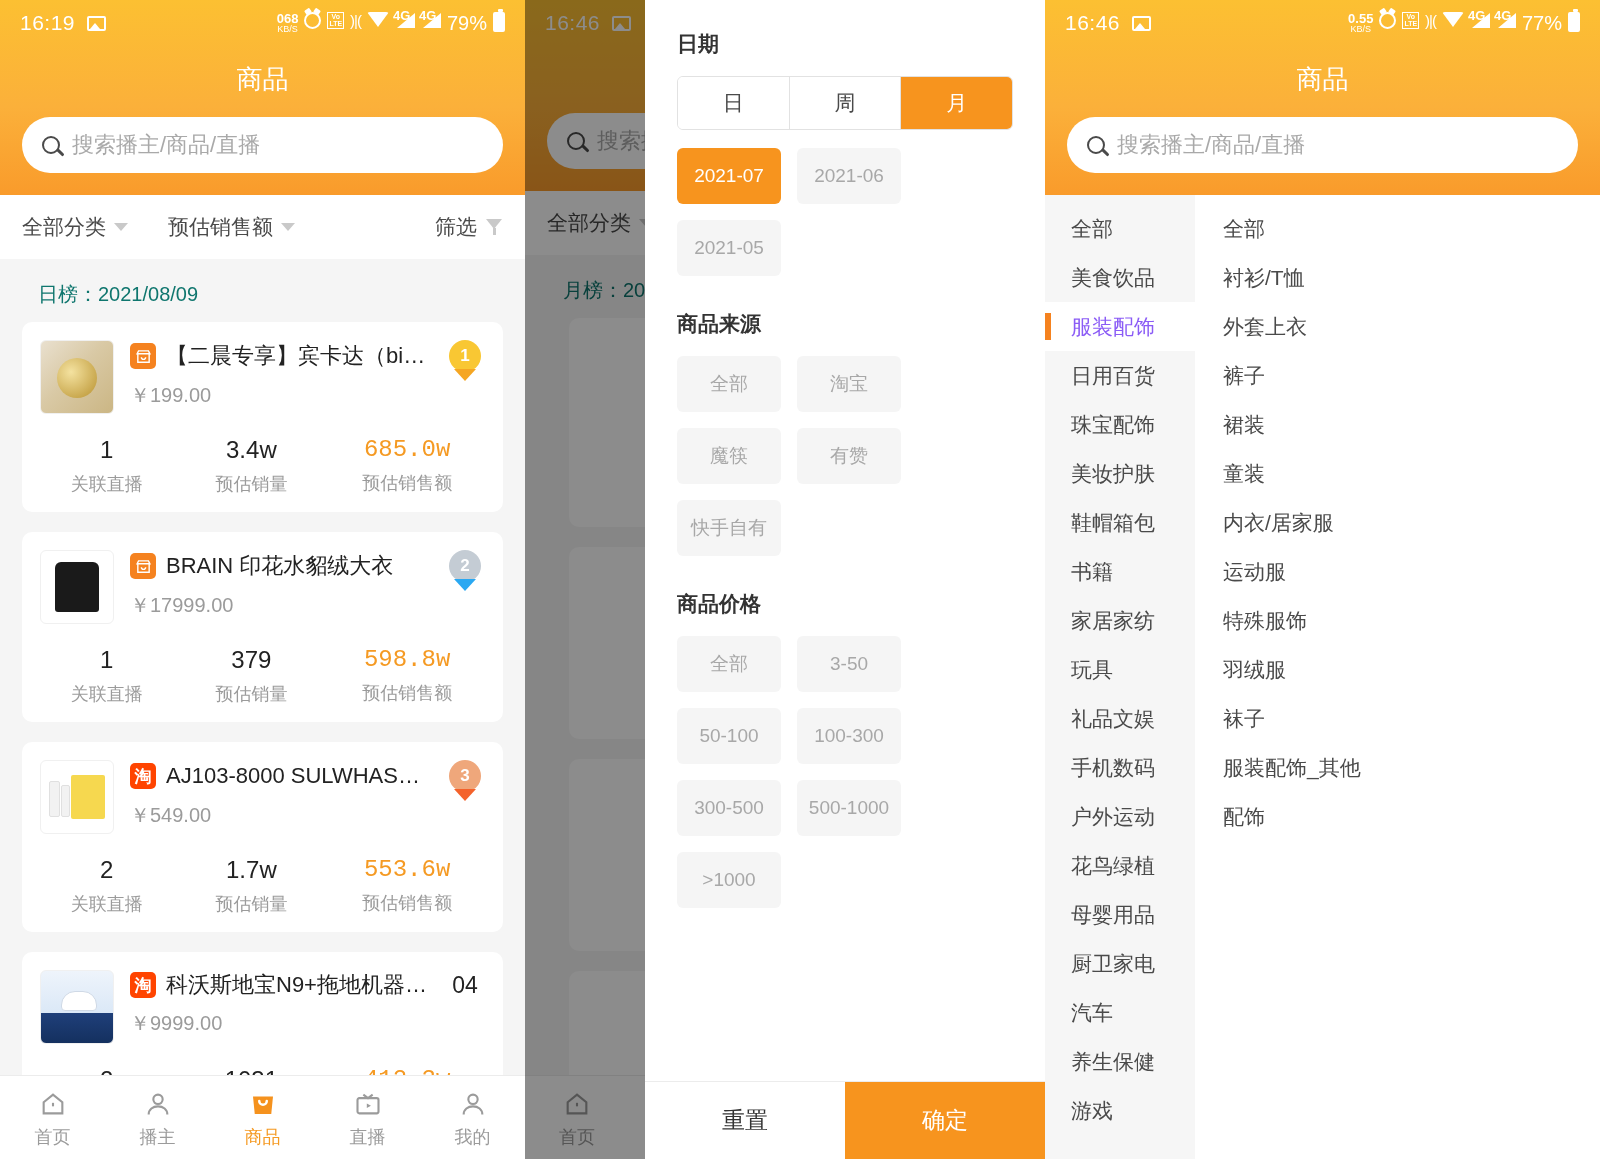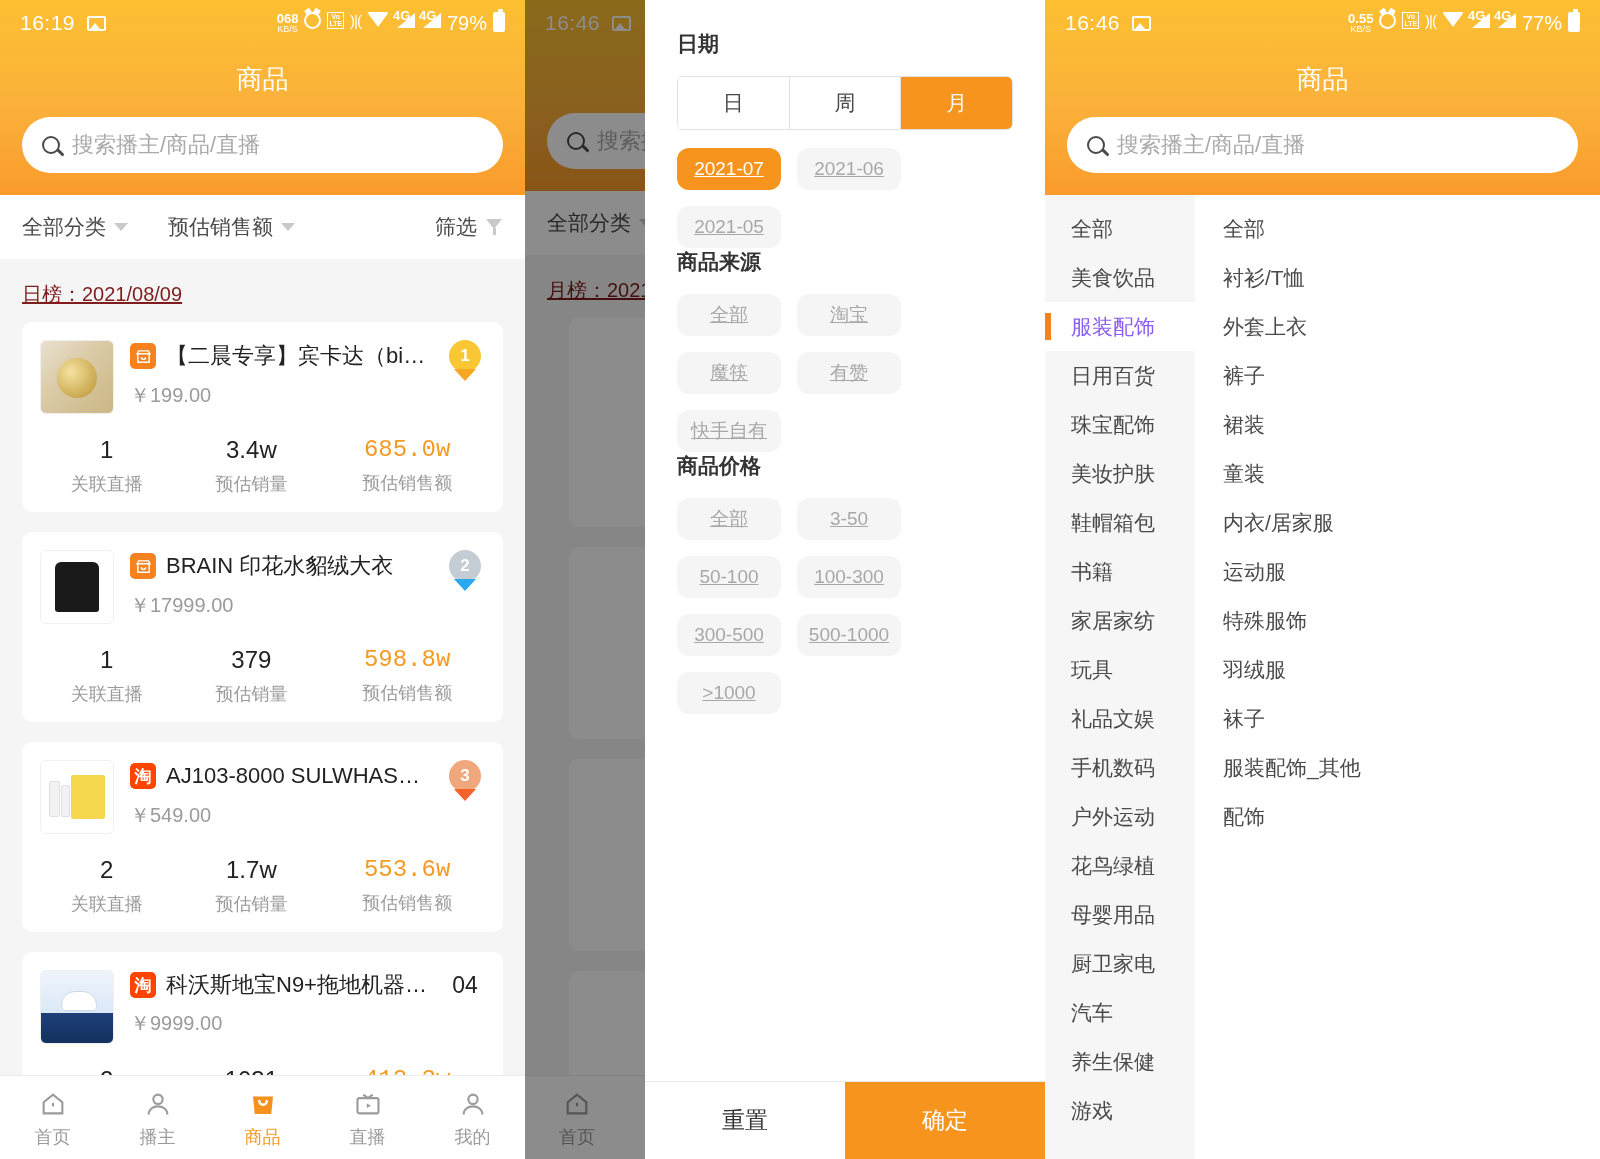--- a/index.html
+++ b/index.html
@@ -131,21 +131,21 @@
     content:""; position:absolute; top:0; left:0; width:0;height:0;
     border-left:8.5px solid transparent;border-right:8.5px solid transparent;
     border-top:10px solid #c9c9c9;
   }
   .funnel::after{
     content:""; position:absolute; top:9px; left:7px; width:2.5px;height:7px;background:#c9c9c9;
   }
 
   
   .ranklabel {
-    padding: 22px 22px 14px; font-size: 20px; color: #7f1d1d; background: #f5f5f5; text-decoration: underline;
+    padding: 22px 38px 14px; font-size: 20px; color: #0f766e; background: #f5f5f5;
   }
 
   
   .list { background: #f5f5f5; padding: 0 22px 16px; }
   .card {
     background: #fff; border-radius: 10px; margin-bottom: 20px;
     padding: 18px 18px 16px;
   }
   .card-top { display: flex; gap: 16px; }
   .thumb {
@@ -207,38 +207,38 @@
   
   .dim {
     position: absolute; inset: 0; background: rgba(0,0,0,.45); z-index: 6;
   }
   .dialog {
     position: absolute; top: 0; bottom: 0; right: 0; width: 400px;
     background: #fff; z-index: 7; display: flex; flex-direction: column;
   }
   .dlg-body { flex: 1; overflow: hidden; padding: 30px 32px 0; }
   .dlg-h { font-size: 21px; color: #333; font-weight: bold; margin-bottom: 18px; }
-  .dlg-h.mt { }
+  .dlg-h.mt { margin-top: 34px; }
 
   .seg {
     display: flex; border: 1px solid #e2e2e2; border-radius: 6px; overflow: hidden;
     height: 54px; margin-bottom: 18px;
   }
   .seg > div {
     flex: 1; display: flex; align-items: center; justify-content: center;
     font-size: 21px; color: #4a4a4a; border-right: 1px solid #e2e2e2; background:#fff;
   }
   .seg > div:last-child { border-right: none; }
   .seg > div.on { background: #f7941e; color: #fff; }
 
   .chips { display: flex; flex-wrap: wrap; gap: 16px; }
   .chip {
-    width: 101px; height: 42px; border-radius: 12px; background: #f5f5f5;
+    width: 101px; height: 56px; border-radius: 6px; background: #f5f5f5;
     display: flex; align-items: center; justify-content: center;
-    font-size: 19px; color: #a8a8a8; text-decoration: underline;
+    font-size: 19px; color: #a8a8a8;
   }
   .chip.on { background: #f7941e; color: #fff; }
   .chips.price .chip { font-size: 19px; }
 
   .dlg-foot { display: flex; height: 78px; border-top: 1px solid #ececec; }
   .dlg-reset {
     flex: 1; display: flex; align-items: center; justify-content: center;
     font-size: 23px; color: #333; background: #fff;
   }
   .dlg-ok {

